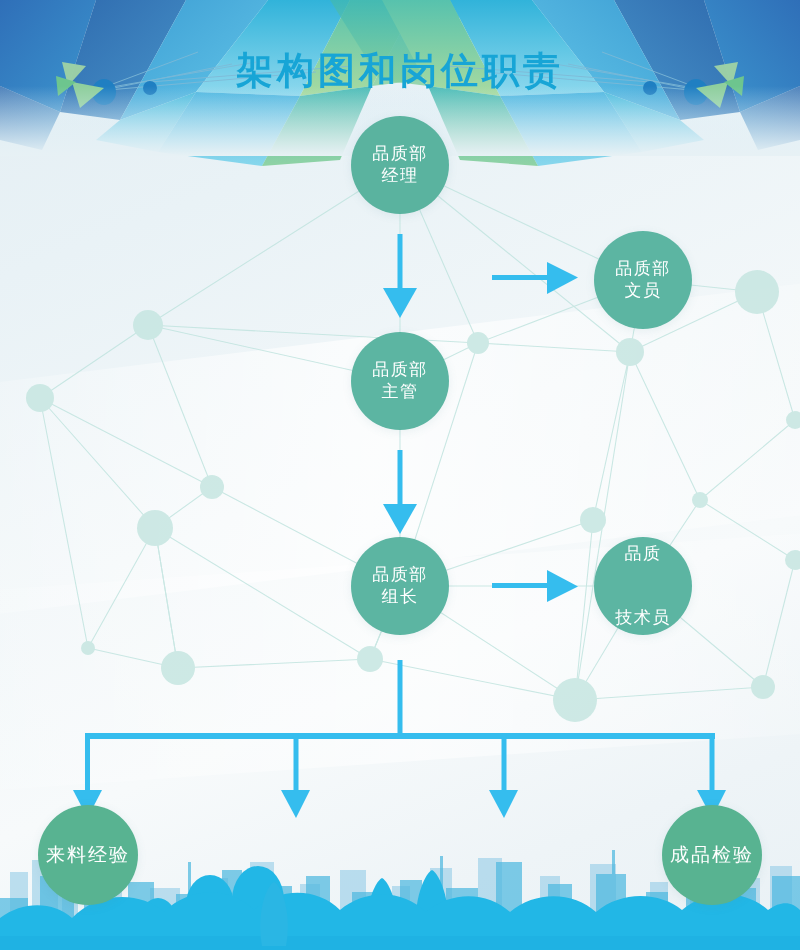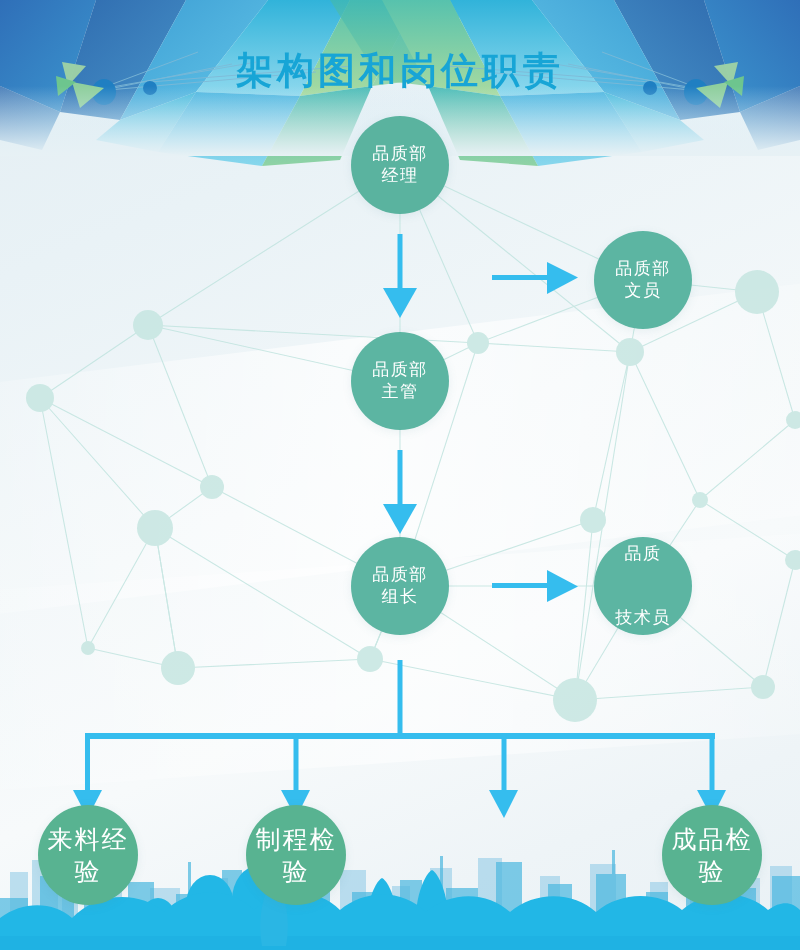--- a/index.html
+++ b/index.html
@@ -31,31 +31,31 @@
   .title{
     position:absolute;left:0;top:46px;width:800px;text-align:center;
     font-size:37px;font-weight:700;letter-spacing:4px;
     color:#17a5d6;
     font-family:Liberation Mono, monospace;
   }
 
   .node{
     position:absolute;border-radius:50%;
     display:flex;flex-direction:column;align-items:center;justify-content:center;
-    color:#ffffff;line-height:1.28;text-align:center;
+    color:#ffffff;line-height:1.28;text-align:right;
     letter-spacing:1.5px;
     box-shadow:0 2px 10px rgba(80,140,150,.10);
   }
   .node .ln{display:block;}
   .node.lv1{background:#5ab39f;}
   .node.lv2{background:#5cb5a2;}
   .node.lv3{background:#5cb5a2;}
   .node.leaf{background:#58b391;}
   .node.two{font-size:17px;}
-  .node.one{font-size:25px;letter-spacing:2px;}
+  .node.one{font-size:19px;letter-spacing:2px;}
 </style>
 </head>
 <body>
 
 <div id="stage">
 
   <div class="sheen a"></div>
   <div class="sheen b"></div>
   <div class="sheen c"></div>
 
@@ -338,22 +338,19 @@
 
   <div class="node lv3 two" style="left:594px;top:537px;width:98px;height:98px;gap:42px;">
     <span class="ln">品质</span>
     <span class="ln">技术员</span>
   </div>
 
   <div class="node leaf one" style="left:38px;top:805px;width:100px;height:100px;">
     <span class="ln">来料经验</span>
   </div>
 
-  <div class="node leaf one" style="left:246px;top:805px;width:100px;height:100px;">
-    <span class="ln">制程检验</span>
-  </div>
 
 
   <div class="node leaf one" style="left:662px;top:805px;width:100px;height:100px;">
     <span class="ln">成品检验</span>
   </div>
 
 </div>
 
 </body></html>

